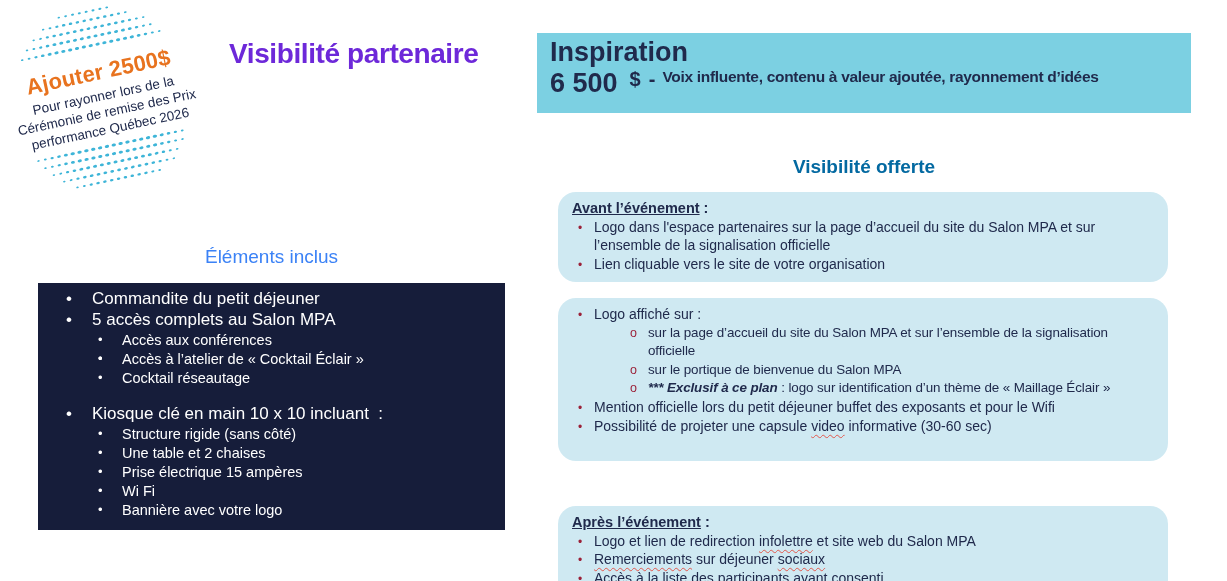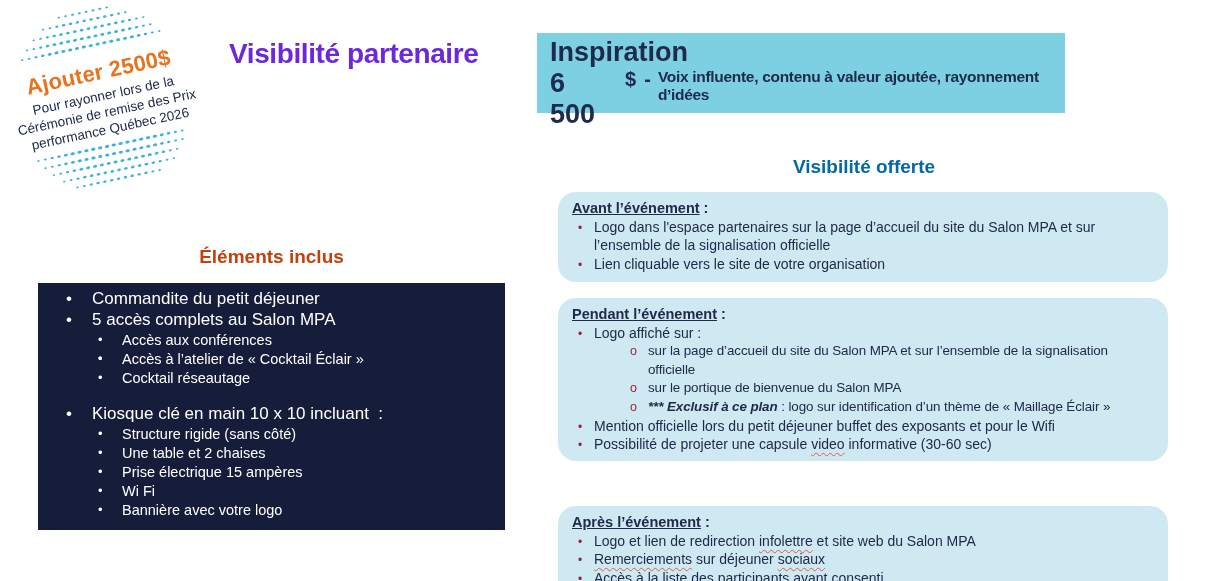--- a/index.html
+++ b/index.html
@@ -10,30 +10,30 @@
   
   .badge{position:absolute;left:8px;top:3px;width:192px;height:192px;transform:rotate(-12deg);}
   .badge svg{position:absolute;left:0;top:0;}
   .badge-text{position:absolute;left:-6px;top:0;width:204px;height:192px;display:flex;flex-direction:column;justify-content:center;align-items:center;text-align:center;}
   .badge-title{font-size:22px;font-weight:700;color:#e8731f;letter-spacing:0.2px;line-height:1.1;margin-bottom:3px;}
   .badge-line{font-size:13.5px;font-weight:500;color:#202a4c;line-height:1.26;}
 
   .page-title{position:absolute;left:229px;top:38px;margin:0;font-size:28px;font-weight:700;letter-spacing:-0.4px;color:#6d28d9;}
 
   
-  .plan-header{position:absolute;left:537px;top:33px;width:528px;height:80px;background:#7cd0e2;box-sizing:border-box;padding:3px 0 0 13px;}
+  .plan-header{position:absolute;left:537px;top:33px;width:654px;height:80px;background:#7cd0e2;box-sizing:border-box;padding:3px 0 0 13px;}
   .plan-name{font-size:27px;font-weight:700;line-height:1.2;color:#202a4c;}
   .price-line{display:flex;align-items:flex-start;margin-top:0px;}
   .price-amount{font-size:27px;font-weight:700;}
   .price-currency{font-size:20px;font-weight:700;margin-left:12px;}
   .price-sep{font-size:20px;font-weight:700;margin:0 7px 0 8px;}
   .price-desc{font-size:15.5px;font-weight:700;letter-spacing:-0.3px;}
 
   
-  .included-heading{position:absolute;left:38px;top:246px;width:467px;margin:0;text-align:center;font-size:19px;font-weight:700;color:#c2410c;}
+  .included-heading{position:absolute;left:38px;top:246px;width:467px;margin:0;text-align:center;font-size:19px;font-weight:400;color:#3b82f6;}
   .dark-box{position:absolute;left:38px;top:283px;width:467px;height:247px;background:#161d3a;color:#fff;box-sizing:border-box;padding-top:6px;}
   .dark-box ul{list-style:none;margin:0;padding:0;}
   .dark-box li{position:relative;}
   .dark-box li.dl1{font-size:17px;line-height:19px;padding-left:54px;margin-bottom:2px;}
   .dark-box li.dl1 .b{position:absolute;left:28px;}
   .dark-box li.dl2{font-size:14.5px;line-height:18px;padding-left:84px;margin-bottom:1px;}
   .dark-box li.dl2 .b{position:absolute;left:60px;font-size:13px;}
   .dark-box li.spacer-before{margin-top:17px;}
 
   
@@ -273,21 +273,20 @@
 
   <div class="light-box box-avant">
     <div class="box-heading"><span class="hd" data-bind="visibility.avant.heading">Avant l’événement</span><span data-bind="visibility.avant.colon"> :</span></div>
     <ul>
       <li class="li1"><span class="bullet" data-bind="glyphs.bullet">•</span><span data-bind="visibility.avant.item1">Logo dans l'espace partenaires sur la page d’accueil du site du Salon MPA et sur l’ensemble de la signalisation officielle</span></li>
       <li class="li1"><span class="bullet" data-bind="glyphs.bullet">•</span><span data-bind="visibility.avant.item2">Lien cliquable vers le site de votre organisation</span></li>
     </ul>
   </div>
 
   <div class="light-box box-pendant">
-    <div class="box-heading"><span class="hd" data-bind="visibility.pendant.heading">Pendant l’événement</span><span data-bind="visibility.pendant.colon"> :</span></div>
     <ul>
       <li class="li1"><span class="bullet" data-bind="glyphs.bullet">•</span><span data-bind="visibility.pendant.item1">Logo affiché sur :</span></li>
       <li class="li2"><span class="bullet" data-bind="glyphs.circle">o</span><span data-bind="visibility.pendant.sub1">sur la page d’accueil du site du Salon MPA et sur l’ensemble de la signalisation officielle</span></li>
       <li class="li2"><span class="bullet" data-bind="glyphs.circle">o</span><span data-bind="visibility.pendant.sub2">sur le portique de bienvenue du Salon MPA</span></li>
       <li class="li2"><span class="bullet" data-bind="glyphs.circle">o</span><span class="bi" data-bind="visibility.pendant.sub3_exclusif">*** Exclusif à ce plan</span><span data-bind="visibility.pendant.sub3_rest"> : logo sur identification d’un thème de « Maillage Éclair »</span></li>
       <li class="li1"><span class="bullet" data-bind="glyphs.bullet">•</span><span data-bind="visibility.pendant.item2">Mention officielle lors du petit déjeuner buffet des exposants et pour le Wifi</span></li>
       <li class="li1"><span class="bullet" data-bind="glyphs.bullet">•</span><span data-bind="visibility.pendant.item3_pre">Possibilité de projeter une capsule </span><span class="sq" data-bind="visibility.pendant.item3_sq">video</span><span data-bind="visibility.pendant.item3_post"> informative (30-60 sec)</span></li>
     </ul>
   </div>
 

